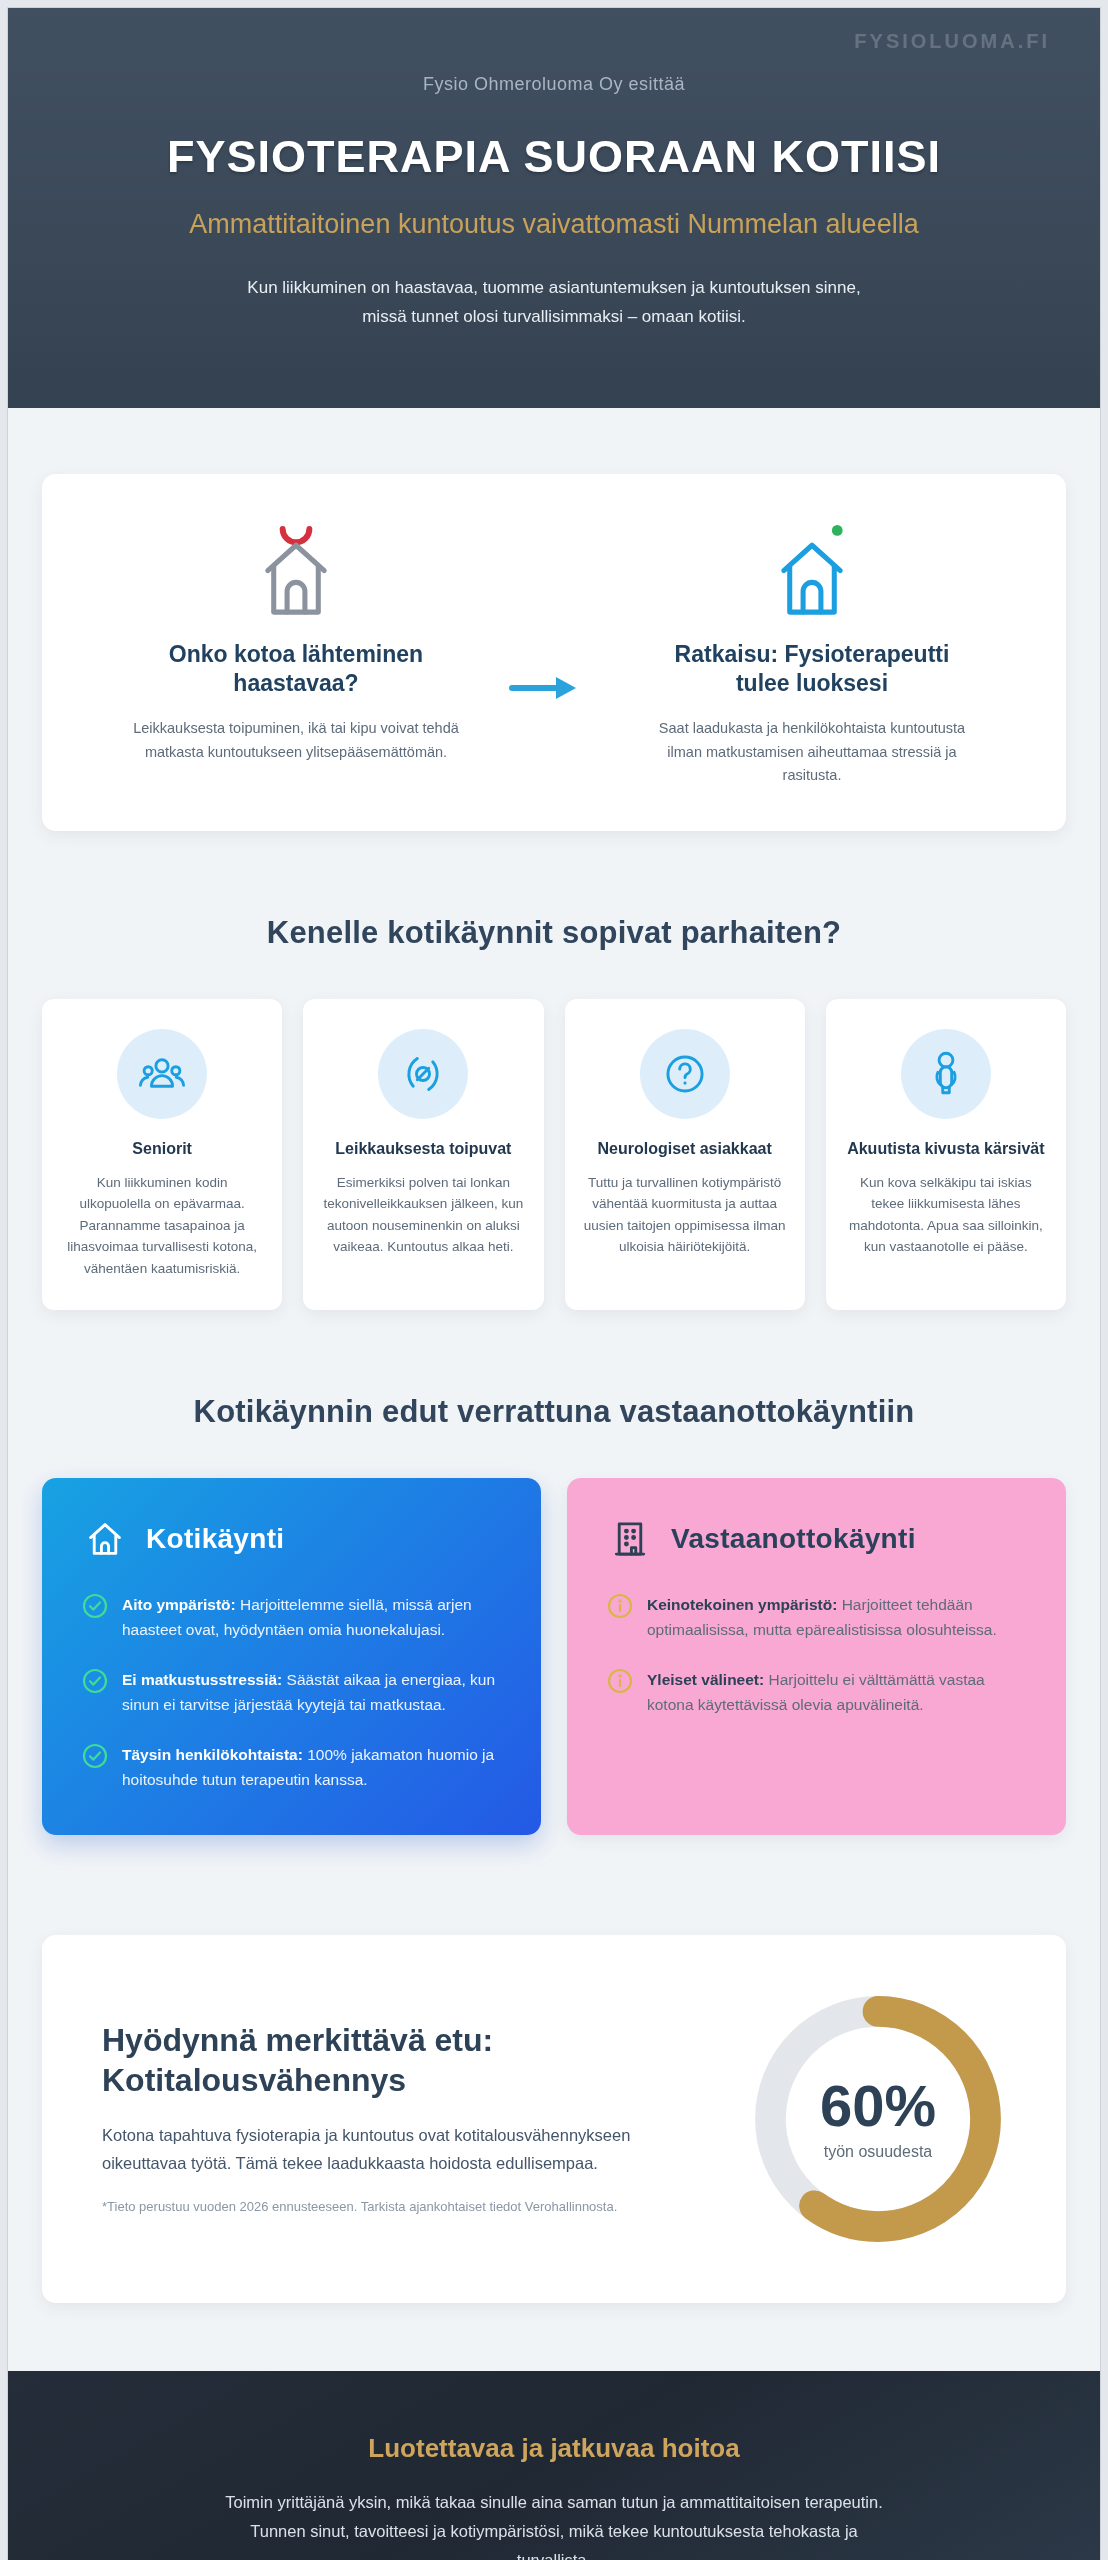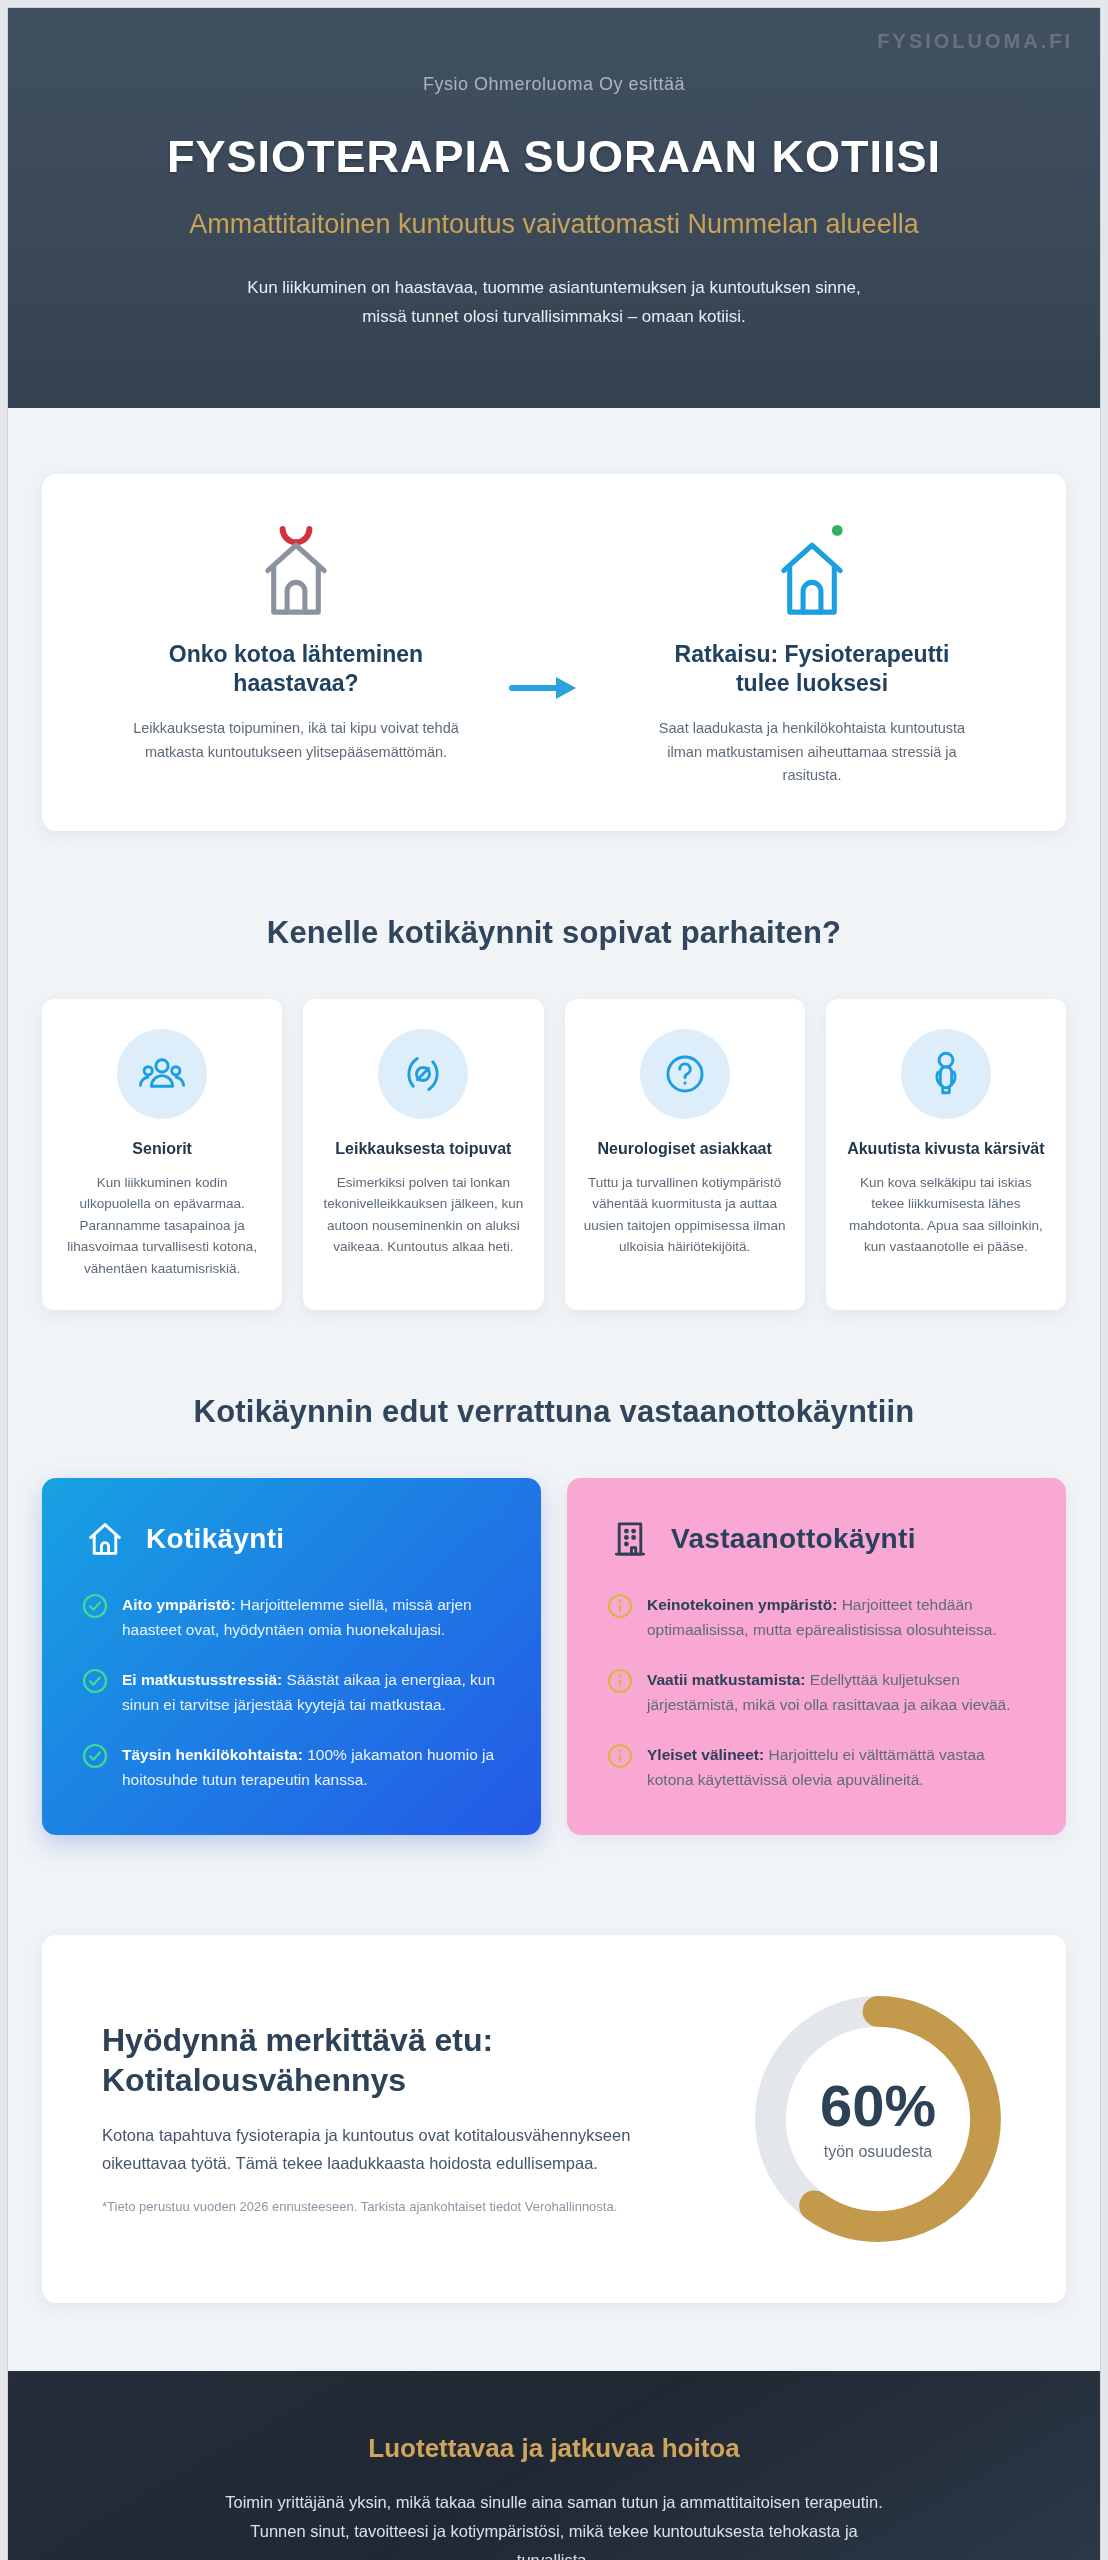--- a/index.html
+++ b/index.html
@@ -4,21 +4,21 @@
 <title>Fysioterapia suoraan kotiisi</title>
 <style>
   * { box-sizing: border-box; margin: 0; padding: 0; }
   html,body { background:#e4e7ec; }
   body { font-family:"Liberation Sans","DejaVu Sans",sans-serif; color:#33465a; }
   .page { width:1094px; margin:7px auto 10px; background:#f1f4f7; border:1px solid #ccd2d9; overflow:hidden; }
 
   
   .hero { position:relative; background:linear-gradient(180deg,#415061 0%,#3a4858 60%,#344150 100%);
           text-align:center; padding:66px 60px 64px; }
-  .watermark { position:absolute; top:22px; right:27px; font-size:20px; font-weight:bold;
+  .watermark { position:absolute; top:22px; right:50px; font-size:20px; font-weight:bold;
                letter-spacing:3px; color:rgba(255,255,255,0.20); }
   .eyebrow { color:#aab5c2; font-size:18px; letter-spacing:0.5px; }
   .hero h1 { color:#ffffff; font-size:45px; line-height:1.15; font-weight:800; letter-spacing:1px;
              max-width:780px; margin:36px auto 26px; text-shadow:0 2px 3px rgba(0,0,0,0.25); }
   .hero .subtitle { color:#c8a258; font-size:27px; font-weight:400; margin-bottom:34px; }
   .hero .lead { color:#e9eef3; font-size:17px; line-height:1.7; max-width:660px; margin:12px auto; }
 
   
   .container { width:1024px; margin:0 auto; }
   .card { background:#ffffff; border-radius:14px; box-shadow:0 5px 16px rgba(35,50,70,0.07); }
@@ -261,30 +261,20 @@
           <p><strong>Keinotekoinen ympäristö:</strong> <span>Harjoitteet tehdään optimaalisissa, mutta epärealistisissa olosuhteissa.</span></p>
         </div>
         <div class="citem">
           <span class="ci-icon">
             <svg width="26" height="26" viewBox="0 0 26 26" fill="none" stroke="#d9b545" stroke-width="2.2" stroke-linecap="round">
               <circle cx="13" cy="13" r="11"></circle>
                 <line x1="13" y1="12" x2="13" y2="18"></line>
                 <circle cx="13" cy="8" r="0.6" fill="#d9b545"></circle>
             </svg>
           </span>
-          <p><strong>Vaatii matkustamista:</strong> <span>Edellyttää kuljetuksen järjestämistä, mikä voi olla rasittavaa ja aikaa vievää.</span></p>
-        </div>
-        <div class="citem">
-          <span class="ci-icon">
-            <svg width="26" height="26" viewBox="0 0 26 26" fill="none" stroke="#d9b545" stroke-width="2.2" stroke-linecap="round">
-              <circle cx="13" cy="13" r="11"></circle>
-                <line x1="13" y1="12" x2="13" y2="18"></line>
-                <circle cx="13" cy="8" r="0.6" fill="#d9b545"></circle>
-            </svg>
-          </span>
           <p><strong>Yleiset välineet:</strong> <span>Harjoittelu ei välttämättä vastaa kotona käytettävissä olevia apuvälineitä.</span></p>
         </div>
       </div>
     </section>
 
     <section class="card tax-card">
       <div>
         <div class="tax-title">
           <div>Hyödynnä merkittävä etu:</div>
           <div>Kotitalousvähennys</div>

